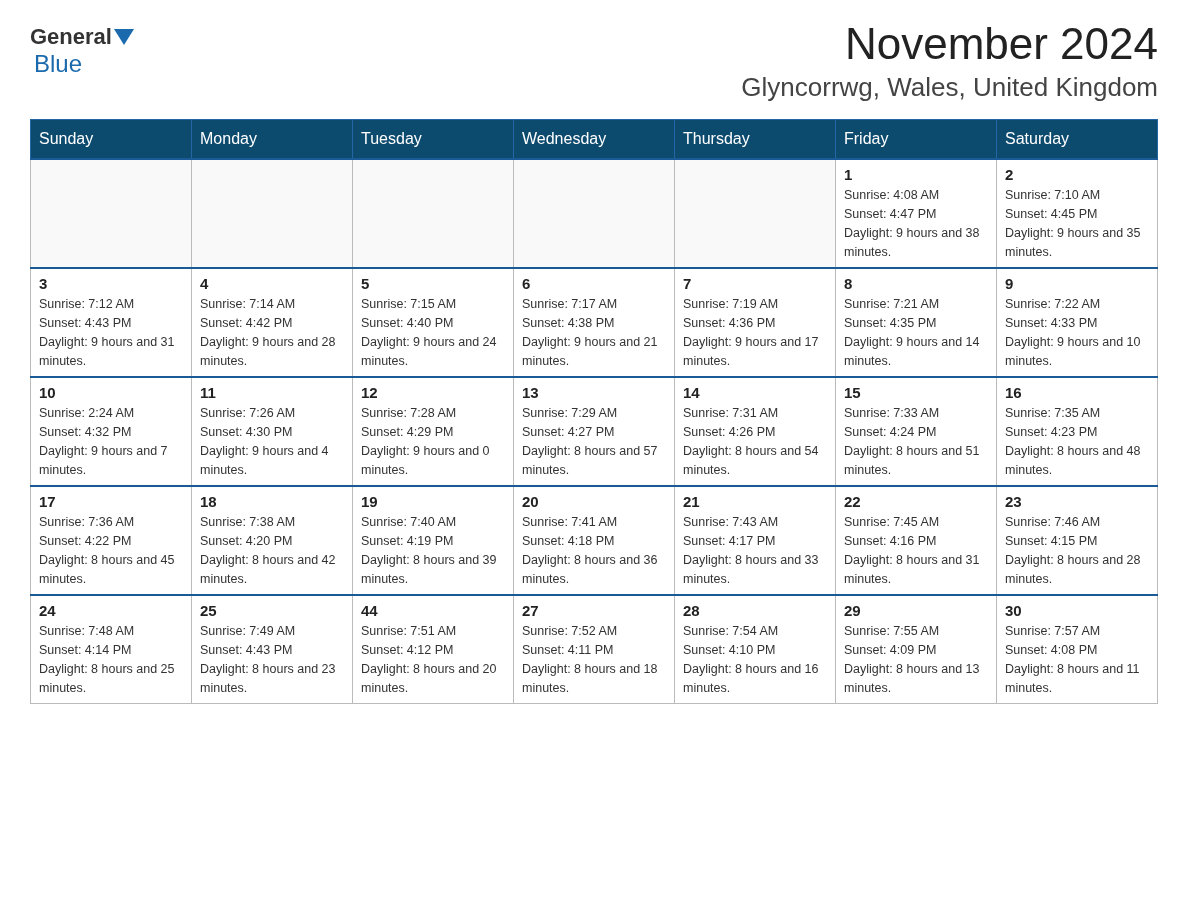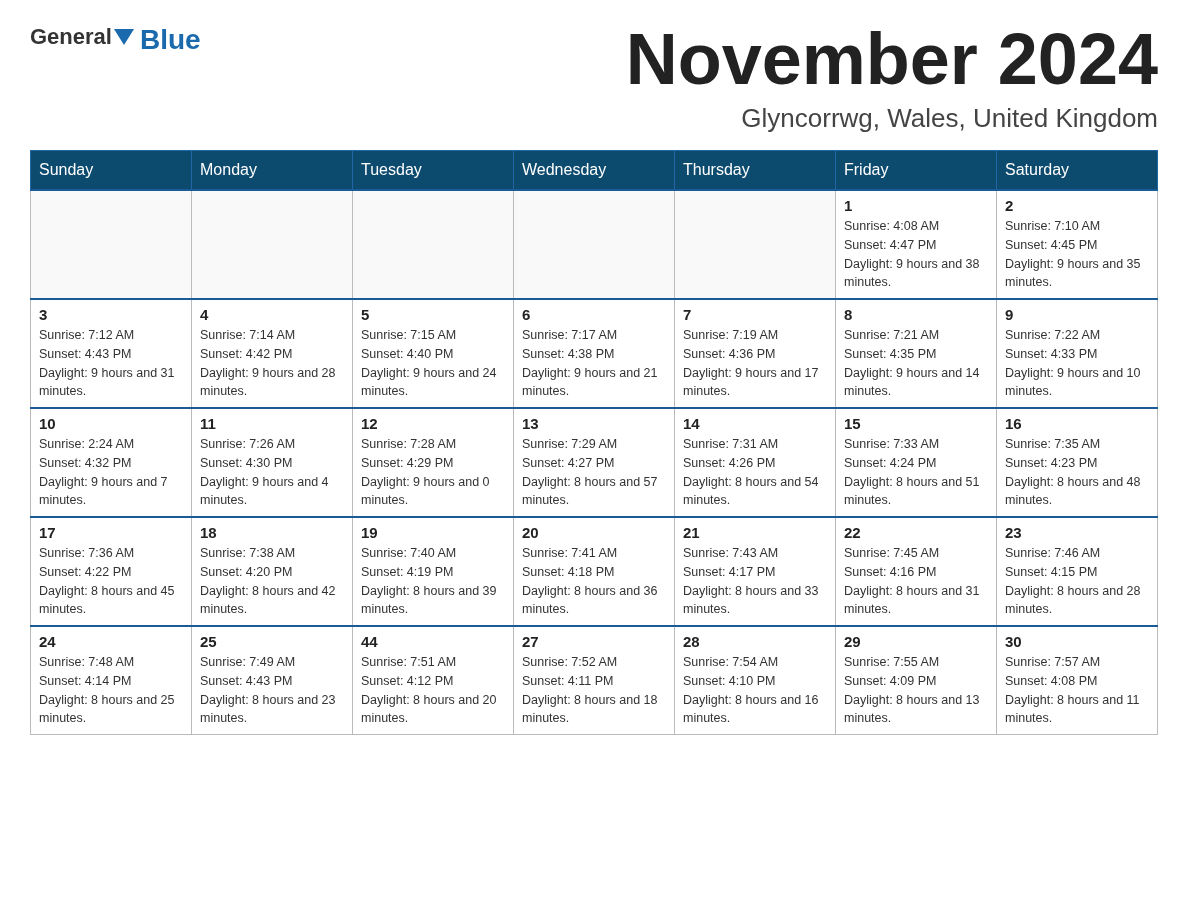--- a/index.html
+++ b/index.html
@@ -12,46 +12,46 @@
       min-height: 918px;
     }
     .header-area {
       display: flex;
       justify-content: space-between;
       align-items: flex-start;
       margin-bottom: 16px;
     }
     .logo {
       display: flex;
-      flex-direction: row;
+      flex-direction: column;
       align-items: flex-start;
       padding-top: 4px;
     }
     .logo-text {
       display: flex;
       align-items: center;
       font-size: 22px;
       font-weight: bold;
       color: #333;
     }
     .logo-general { color: #333; }
     .logo-triangle {
       width: 0;
       height: 0;
       border-left: 10px solid transparent;
       border-right: 10px solid transparent;
       border-top: 16px solid #1a6aad;
       margin: 0 2px;
       display: inline-block;
     }
-    .logo-blue { color: #1a6aad; font-size: 28px; font-weight: bold; text-align: center; }
+    .logo-blue { color: #1a6aad; font-size: 24px; font-weight: normal; text-align: center; }
     .title-block { text-align: right; }
     .month-year {
-      font-size: 72px;
-      font-weight: bold;
+      font-size: 44px;
+      font-weight: normal;
       color: #222;
       line-height: 1.1;
     }
     .location {
       font-size: 26px;
       color: #444;
       margin-top: 4px;
     }
     .calendar {
       width: 100%;

